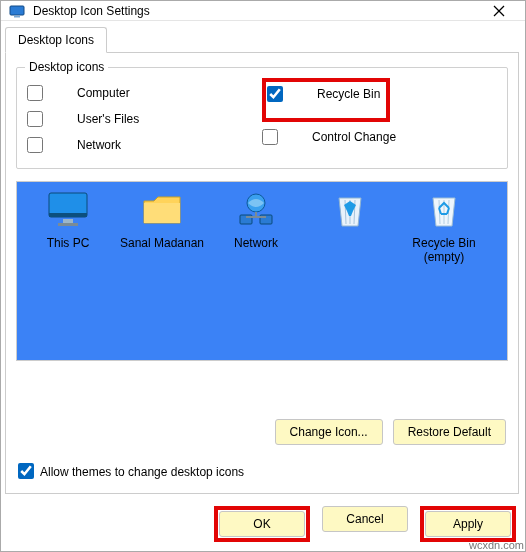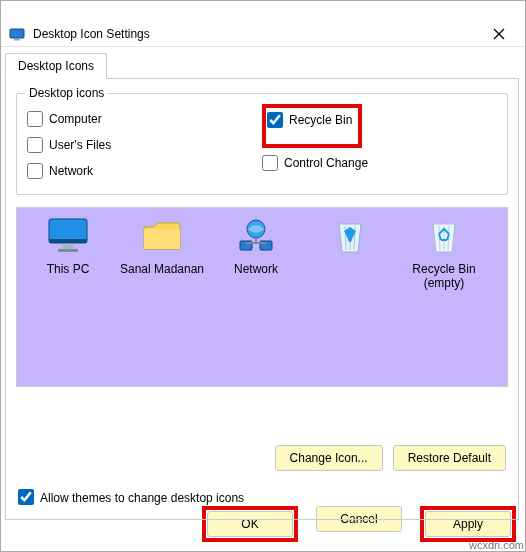--- a/index.html
+++ b/index.html
@@ -8,23 +8,22 @@
   font-family: "Segoe UI", Tahoma, sans-serif;
   font-size: 12px;
   background: #fff;
   color: #000;
   width: 526px;
   height: 552px;
   position: relative;
 }
 .dialog { width: 526px; height: 552px; border: 1px solid #aaa; background:#fff; }
 .titlebar {
-  display: flex; align-items: center; height: 26px; padding: 0 6px 0 8px;
+  display: flex; align-items: center; height: 20px; padding: 0 6px 0 8px;
   border-bottom: 1px solid #e5e5e5;
-  margin-top: 20px;
 }
 .titlebar-icon { width:16px; height:16px; margin-right:8px; display:flex; align-items:center; justify-content:center; }
 .titlebar-title { flex:1; font-size:12px; }
 .close-btn { width:40px; height:28px; display:flex; align-items:center; justify-content:center; font-size:14px; border-radius:3px; }
 
 .tabs { margin:6px 6px 0 4px; position:relative; }
 .tab {
   display:inline-block; padding:5px 12px; font-size:12px;
   border:1px solid #ccc; border-bottom:1px solid #fff;
   border-top-left-radius:3px; border-top-right-radius:3px;
@@ -36,43 +35,43 @@
 
 .groupbox {
   border:1px solid #d0d0d0; border-radius:2px; padding:10px 10px 8px 10px; margin-top:4px;
   position:relative;
 }
 .groupbox-label {
   position:absolute; top:-8px; left:8px; background:#fff; padding:0 4px; font-size:12px;
 }
 .check-row { display:flex; gap:0; }
 .check-col { flex:1; }
-.check-item { display:flex; align-items:center; margin:4px 0; height:22px; }
+.check-item { display:flex; align-items:center; margin:4px 0; height:22px;gap:28px; }
 .check-item input[type=checkbox] {
   width:16px; height:16px; margin:0 6px 0 0; accent-color:#0067c0;
 }
 .hl-red { border:4px solid #e20505; padding:1px 6px 13px 1px; display:inline-flex; align-items:center; }
 
 .icon-list {
-  border:1px solid #ccc; margin-top:12px; height:180px; padding:8px 4px; display:flex; gap:0; align-items:flex-start; background:#c4b5fd;
+  border:1px solid #ccc; margin-top:12px; height:180px; padding:8px 4px; display:flex; gap:0; align-items:flex-start; background:#3b82f6;
 }
 .icon-cell { width:94px; text-align:center; font-size:12px; }
 .icon-cell .pic { width:48px; height:40px; margin:0 auto 6px auto; display:flex; align-items:center; justify-content:center; }
 .icon-cell .lbl { line-height:14px; }
 
 .btn {
   height:26px; padding:0 14px; font-size:12px; background:#fef9c3;
   border:1px solid #c6c6c6; border-radius:3px; cursor:default; display:inline-flex; align-items:center; justify-content:center;
 }
 .row-icon-btns { position:absolute; right:12px; bottom:48px; display:flex; gap:10px; }
 .allow-row { position:absolute; left:12px; bottom:14px; display:flex; align-items:flex-end; }
 .allow-row input { width:16px; height:16px; margin:0 6px 0 0; accent-color:#0067c0; }
 
 .bottom-btns {
-  position:absolute; right:10px; bottom:10px; display:flex; gap:18px;
+  position:absolute; right:10px; bottom:10px; display:flex; gap:12px;
 }
 .hl-red-btn { border:4px solid #e20505; padding:1px; display:inline-block; }
 .hl-red-btn .btn { min-width:86px; }
 .btn.plain { min-width:86px; }
 
 .watermark { position:absolute; right:2px; bottom:1px; font-size:11px; color:#777; }
 
 svg { display:block; }
 </style>
 </head>

